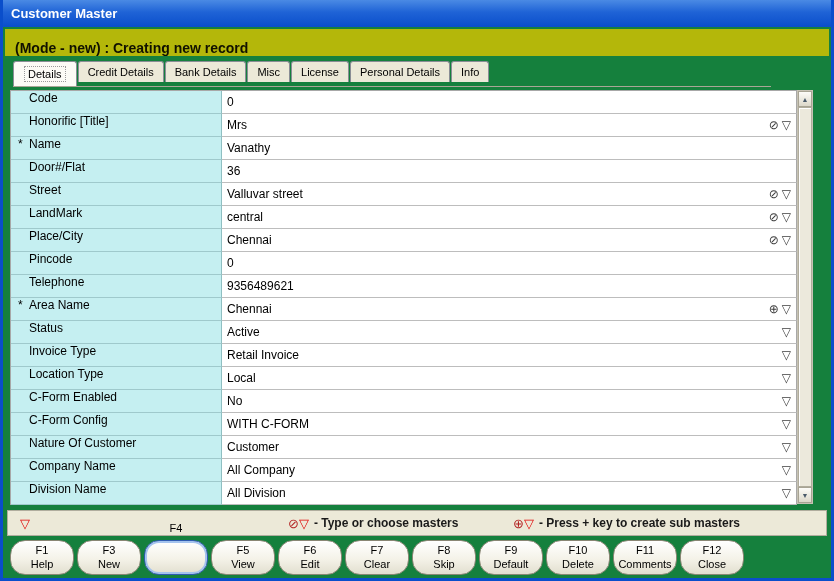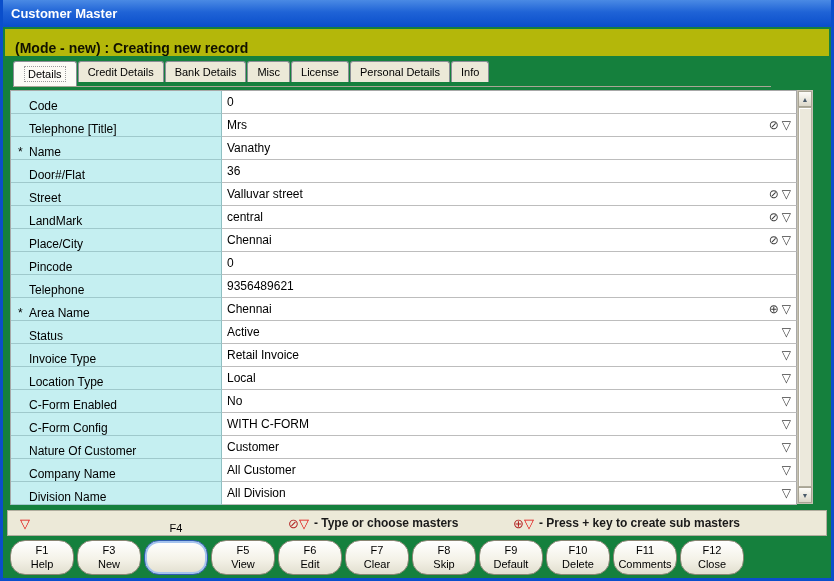--- a/index.html
+++ b/index.html
@@ -43,21 +43,21 @@
 
   .form-area {
     position: absolute; top: 90px; left: 7px; width: 787px;
     border-top: 1px solid #a8a8a8; border-left: 1px solid #a8a8a8;
     background: #fff;
   }
   .form-row { display: flex; height: 23px; }
   .cell-label {
     width: 211px; background: var(--label-cell-bg, #c5eff1);
     border-right: 1px solid #8fbfc2; border-bottom: 1px solid #9fc9cc;
-    display: flex; align-items: flex-end; padding-left: 18px;
+    display: flex; align-items: flex-start; padding-left: 18px;
     font-size: 12px; color: #000; position: relative; white-space: nowrap;
   }
   .req-star { position: absolute; left: 7px; }
   .cell-value {
     flex: 1; background: #ffffff;
     border-right: 1px solid #a8a8a8; border-bottom: 1px solid #bdbdbd;
     display: flex; align-items: center; padding: 0 5px;
     font-size: 12px; color: #000; cursor: text;
   }
   .value-text { flex: 1; white-space: nowrap; }
@@ -156,21 +156,21 @@
     <div class="cell-label">
           <span>Code</span>
         </div>
     <div class="cell-value">
       <span class="value-text">0</span>
       <span class="icons"></span>
     </div>
   </div>
       <div class="form-row">
     <div class="cell-label">
-          <span>Telephone [Title]</span>
+          <span>Honorific [Title]</span>
         </div>
     <div class="cell-value">
       <span class="value-text">Mrs</span>
       <span class="icons">
             <span class="row-icon no-entry">⊘</span>
             <span class="row-icon dropdown">▽</span>
           </span>
     </div>
   </div>
       <div class="form-row">
@@ -323,21 +323,21 @@
       <span class="icons">
             <span class="row-icon dropdown">▽</span>
           </span>
     </div>
   </div>
       <div class="form-row">
     <div class="cell-label">
           <span>Company Name</span>
         </div>
     <div class="cell-value">
-      <span class="value-text">All Customer</span>
+      <span class="value-text">All Company</span>
       <span class="icons">
             <span class="row-icon dropdown">▽</span>
           </span>
     </div>
   </div>
       <div class="form-row">
     <div class="cell-label">
           <span>Division Name</span>
         </div>
     <div class="cell-value">

